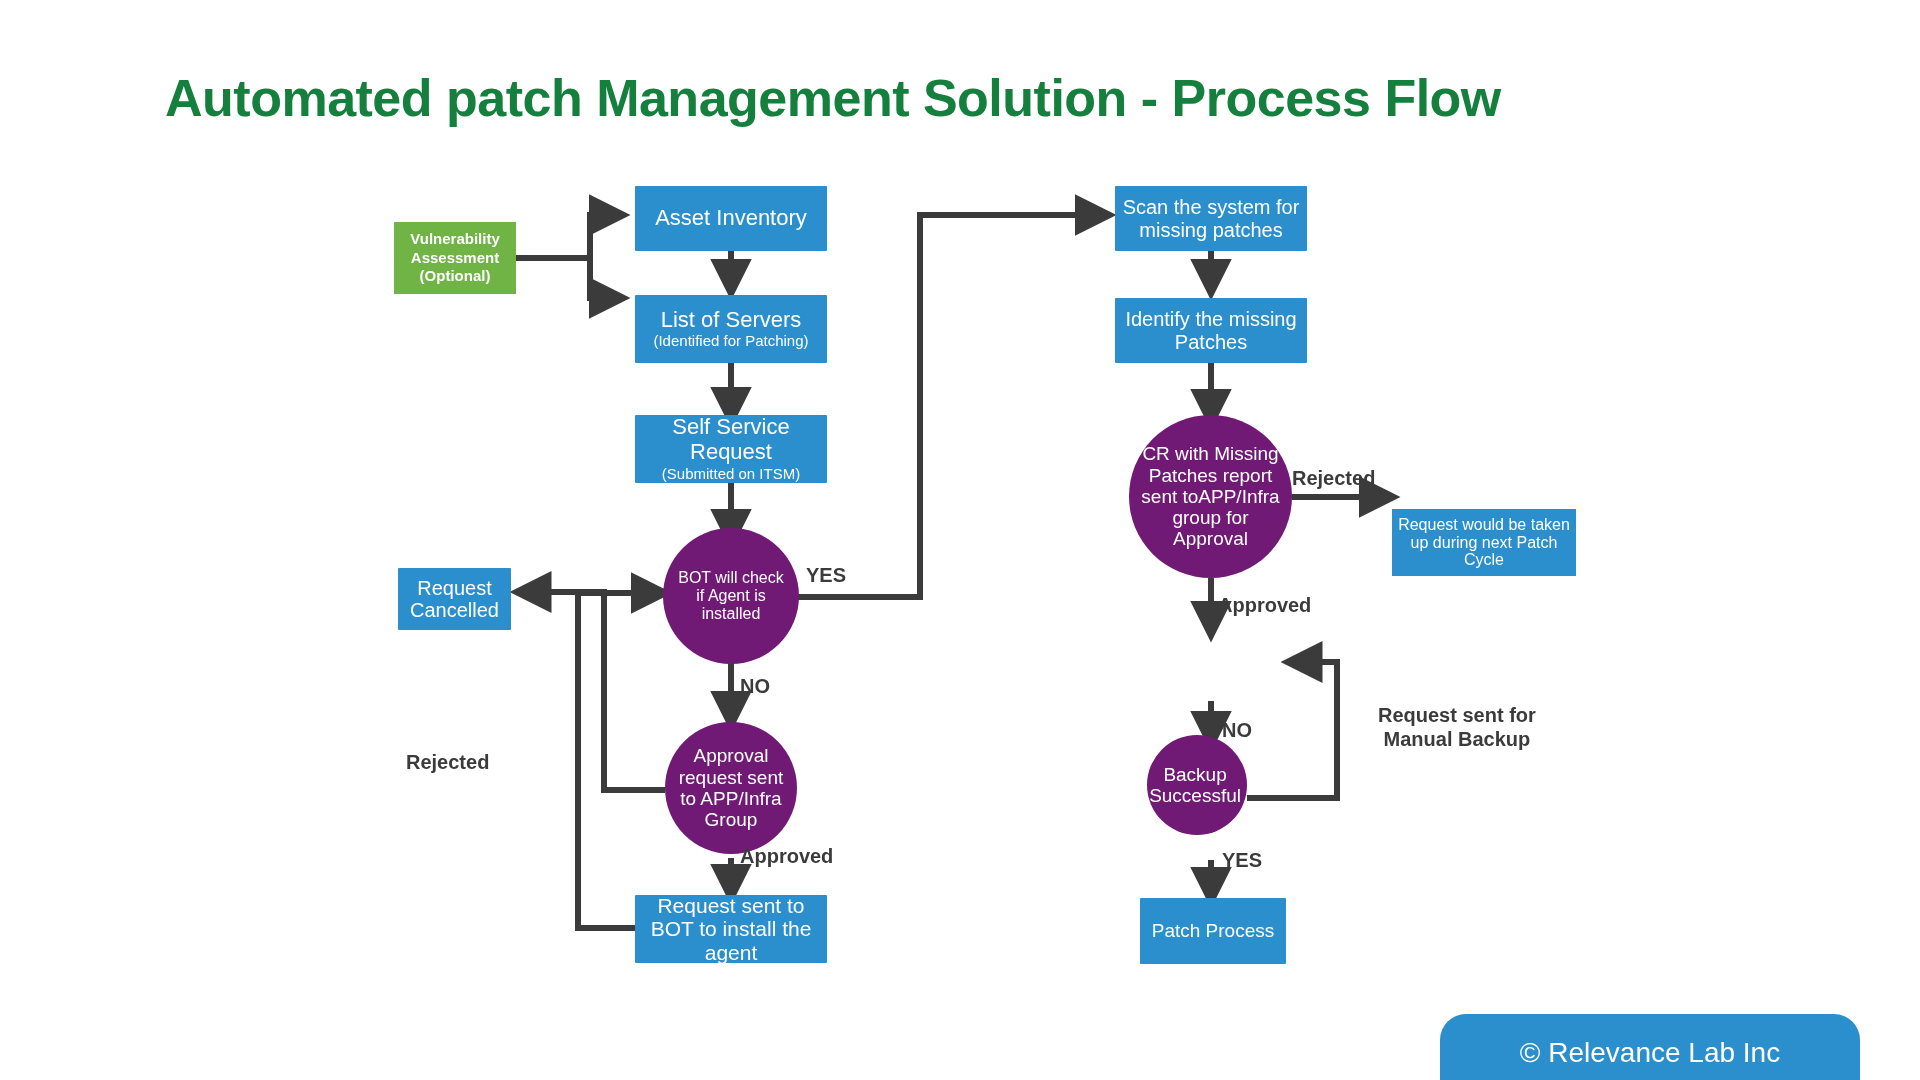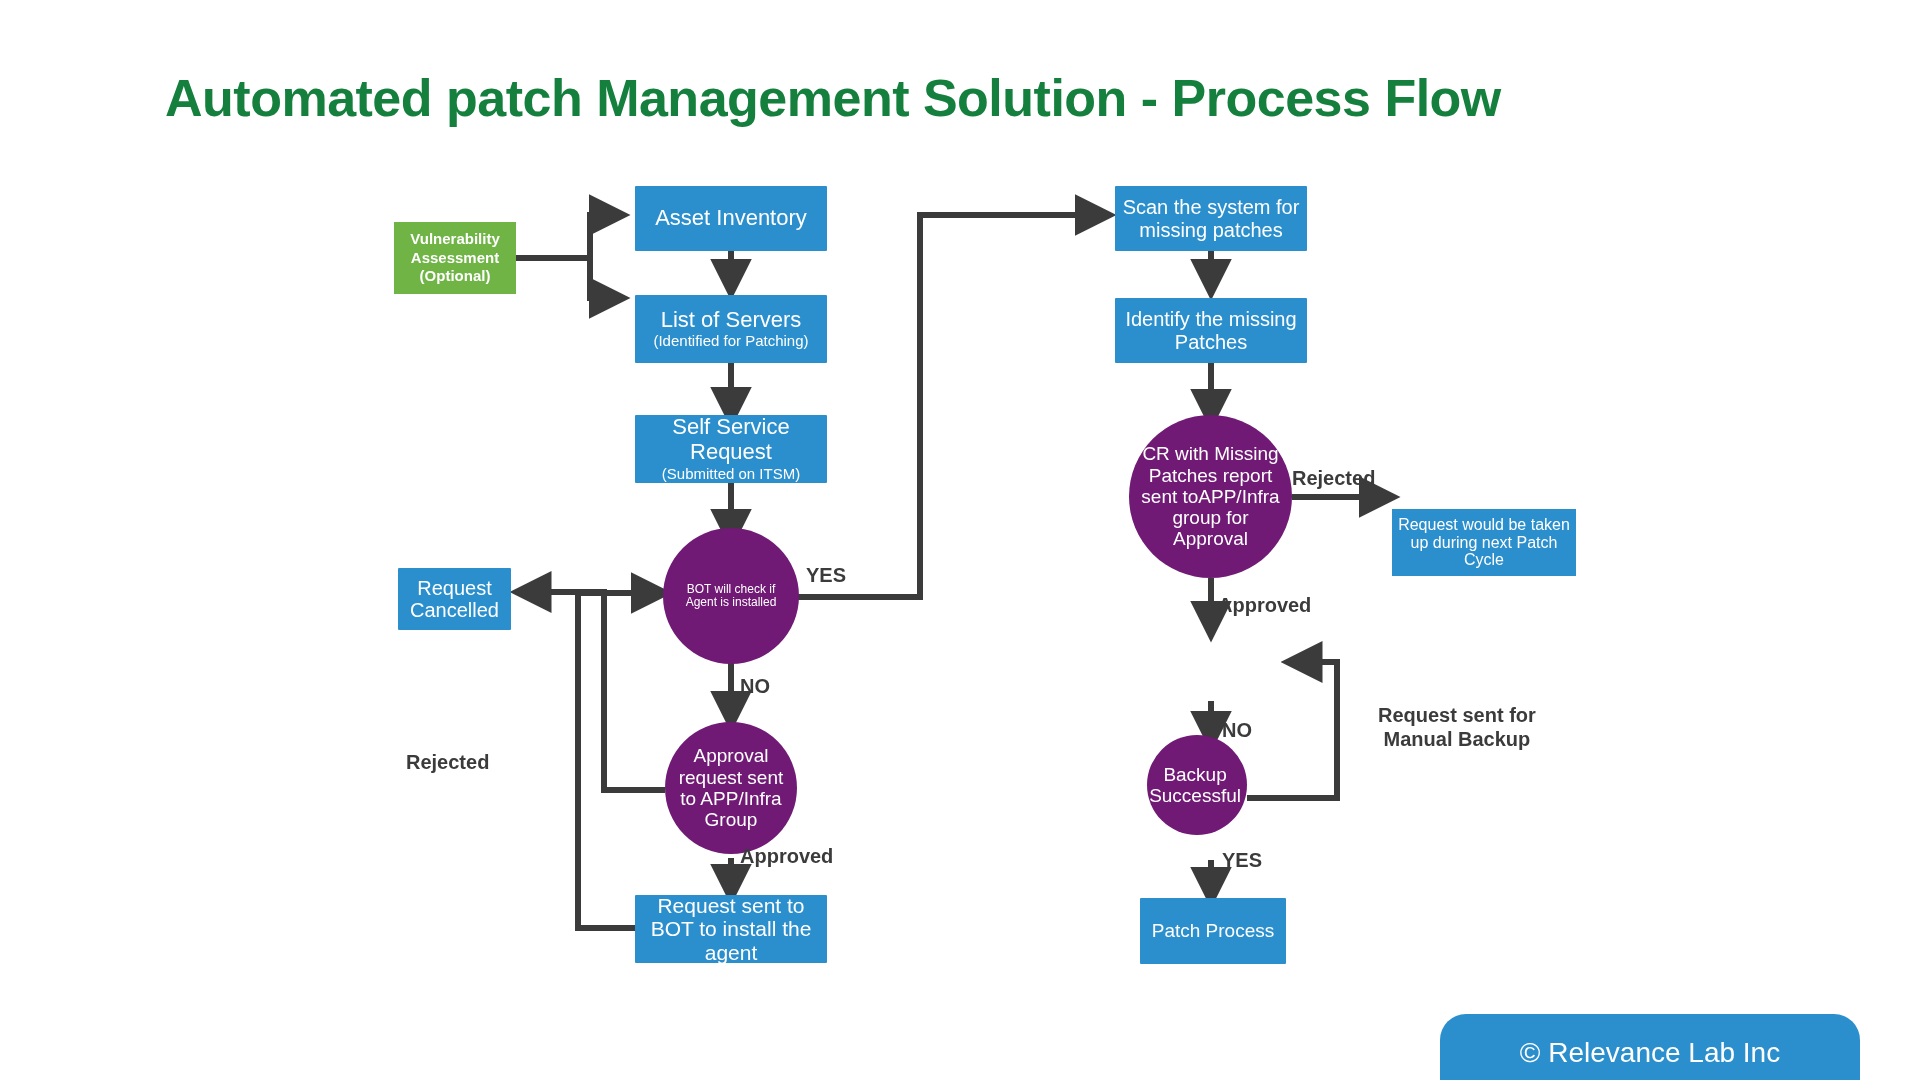--- a/index.html
+++ b/index.html
@@ -166,21 +166,21 @@
   <div class="node rect" style="left:635px; top:295px; width:192px; height:68px; font-size:22px;">
     <span class="main">List of Servers</span>
     <span class="sub">(Identified for Patching)</span>
   </div>
 
   <div class="node rect" style="left:635px; top:415px; width:192px; height:68px; font-size:22px;">
     <span class="main">Self Service Request</span>
     <span class="sub">(Submitted on ITSM)</span>
   </div>
 
-  <div class="node circle" style="left:663px; top:528px; width:136px; height:136px; font-size:12px; padding:0 14px;">
+  <div class="node circle" style="left:663px; top:528px; width:136px; height:136px; font-size:16px; padding:0 14px;">
     <span class="main">BOT will check if Agent is installed</span>
   </div>
 
   <div class="node rect" style="left:398px; top:568px; width:113px; height:62px; font-size:20px;">
     <span class="main">Request Cancelled</span>
   </div>
 
   <div class="node circle" style="left:665px; top:722px; width:132px; height:132px; font-size:19px; padding:0 12px;">
     <span class="main">Approval request sent to APP/Infra Group</span>
   </div>

